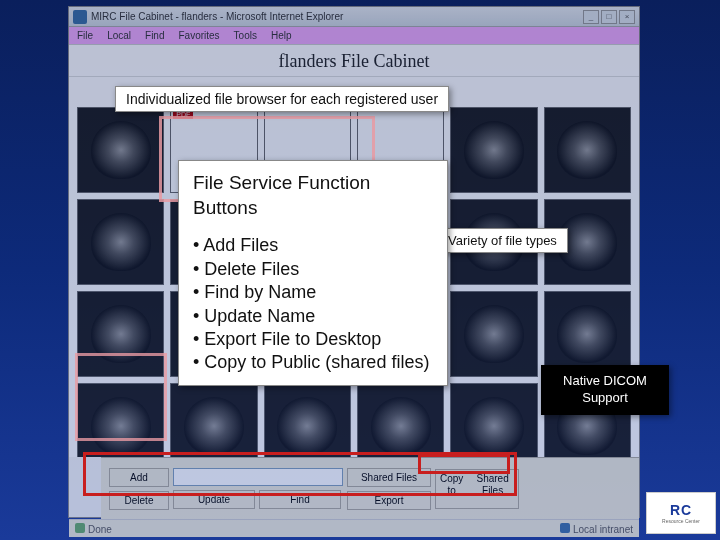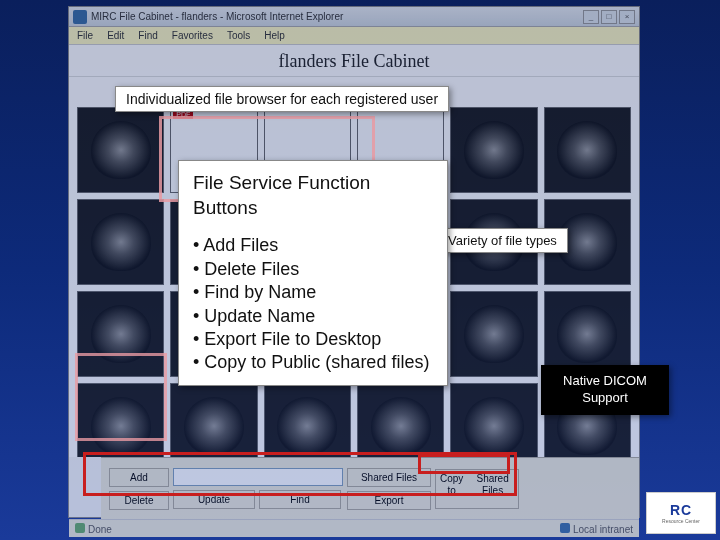--- a/index.html
+++ b/index.html
@@ -45,21 +45,21 @@
     display: flex; align-items: center; justify-content: center;
     color: #555;
   }
   .menubar {
     display: flex;
     gap: 14px;
     padding: 3px 8px;
     font-size: 10px;
     color: #333;
     border-bottom: 1px solid #ccc;
-    background: #fef9c3;
+    background: #f0abfc;
   }
   .menubar span { cursor: default; }
   .page-title {
     text-align: center;
     font-family: Georgia, serif;
     font-size: 18px;
     padding: 6px 0 4px 0;
     color: #222;
     background: #fff;
     border-bottom: 1px solid #ddd;
@@ -200,21 +200,21 @@
     <div class="tb-title">MIRC File Cabinet - flanders - Microsoft Internet Explorer</div>
     <div class="tb-buttons">
       <div class="tb-btn">_</div>
       <div class="tb-btn">□</div>
       <div class="tb-btn">×</div>
     </div>
   </div>
 
   <div class="menubar">
     <span>File</span>
-    <span>Edit</span>
+    <span>Local</span>
     <span>Find</span>
     <span>Favorites</span>
     <span>Tools</span>
     <span>Help</span>
   </div>
 
   <div class="page-title">
     <span>flanders File Cabinet</span>
   </div>
 

